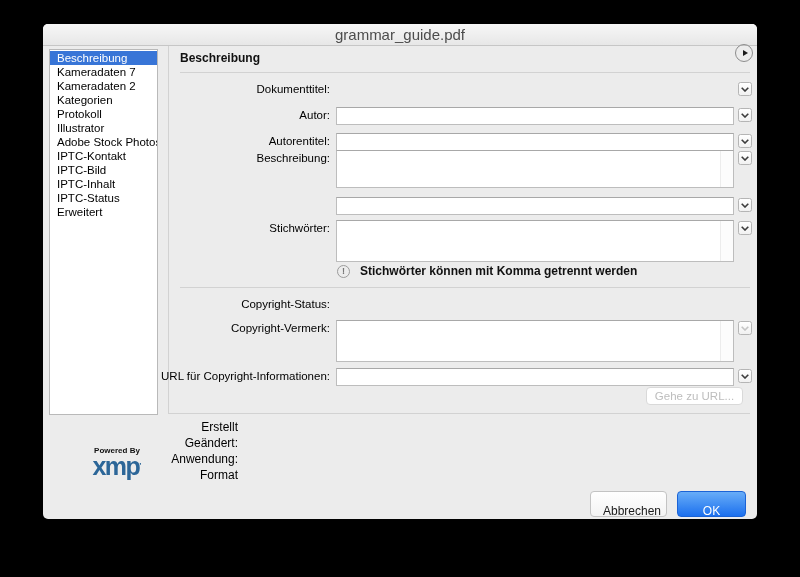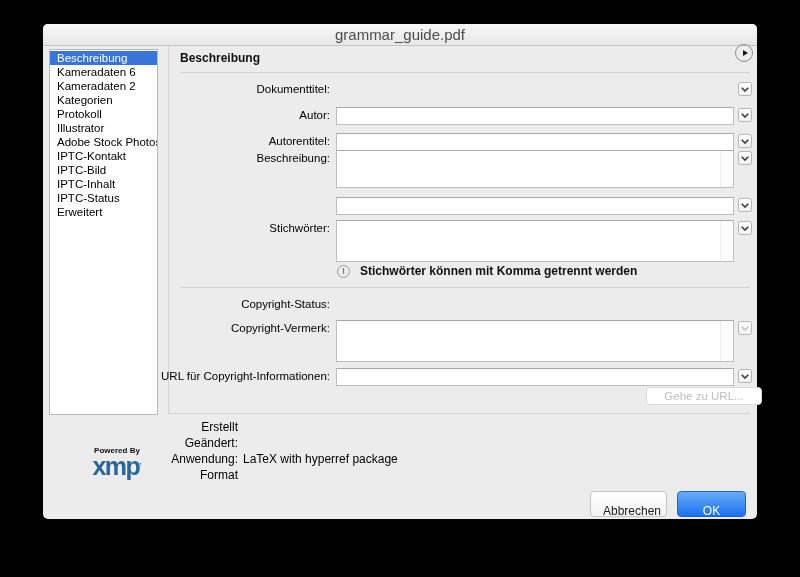--- a/index.html
+++ b/index.html
@@ -53,21 +53,21 @@
     align-items:center;cursor:default;}
   .popup .ptext{flex:1;font-size:11.5px;padding-left:6px;color:#000;}
   .popup .pcap{width:17px;align-self:stretch;border-radius:0 2px 2px 0;
     background:linear-gradient(#76b7fa,#2173ef);display:flex;align-items:center;justify-content:center;}
 
   .hinticon{position:absolute;left:294px;top:241px;width:13px;height:13px;box-sizing:border-box;
     border:1px solid #9b9b9b;border-radius:50%;color:#787878;font-size:9px;font-weight:bold;
     text-align:center;line-height:11px;}
   .hinttext{position:absolute;left:317px;top:240px;font-size:12px;font-weight:600;color:#111;}
 
-  .gotourl{position:absolute;left:603px;top:363px;width:116px;height:18px;box-sizing:border-box;
+  .gotourl{position:absolute;left:603px;top:363px;width:97px;height:18px;box-sizing:border-box;
     background:#fff;border:1px solid #d9d9d9;border-radius:4px;color:#bdbdbd;font-size:11.5px;
     text-align:center;padding:0;cursor:default;}
 
   .ilabel{position:absolute;left:95px;width:100px;text-align:right;font-size:12px;color:#000;}
   .ivalue{position:absolute;left:200px;font-size:12px;color:#000;white-space:nowrap;}
 
   .logo{position:absolute;left:39px;top:422px;width:70px;text-align:center;}
   .logo .pb{display:block;font-size:8px;font-weight:bold;color:#111;}
   .logo .brand{display:block;font-size:25px;font-weight:bold;color:#2c6698;line-height:22px;
     letter-spacing:-1.5px;}
@@ -85,21 +85,21 @@
 
 <div class="canvas">
   <div class="window">
 
     <div class="titlebar">
       <span class="title">grammar_guide.pdf</span>
     </div>
 
     <div class="sidebox">
       <div class="sitem selected">Beschreibung</div>
-      <div class="sitem">Kameradaten 6</div>
+      <div class="sitem">Kameradaten 7</div>
       <div class="sitem">Kameradaten 2</div>
       <div class="sitem">Kategorien</div>
       <div class="sitem">Protokoll</div>
       <div class="sitem">Illustrator</div>
       <div class="sitem">Adobe Stock Photos</div>
       <div class="sitem">IPTC-Kontakt</div>
       <div class="sitem">IPTC-Bild</div>
       <div class="sitem">IPTC-Inhalt</div>
       <div class="sitem">IPTC-Status</div>
       <div class="sitem">Erweitert</div>
@@ -192,21 +192,20 @@
         </svg>
     </button>
 
     <button class="gotourl" disabled="">Gehe zu URL...</button>
 
     <div class="hr" id="hr-bot"></div>
 
     <div class="ilabel" style="top:396px">Erstellt</div>
     <div class="ilabel" style="top:412px">Geändert:</div>
     <div class="ilabel" style="top:428px">Anwendung:</div>
-    <div class="ivalue" style="top:428px">LaTeX with hyperref package</div>
     <div class="ilabel" style="top:444px">Format</div>
 
     <div class="logo">
       <span class="pb">Powered By</span>
       <span class="brand"><span>xmp</span><span class="tm">’</span></span>
     </div>
 
     <button class="btn btn-cancel">Abbrechen</button>
     <button class="btn btn-ok">OK</button>
 

